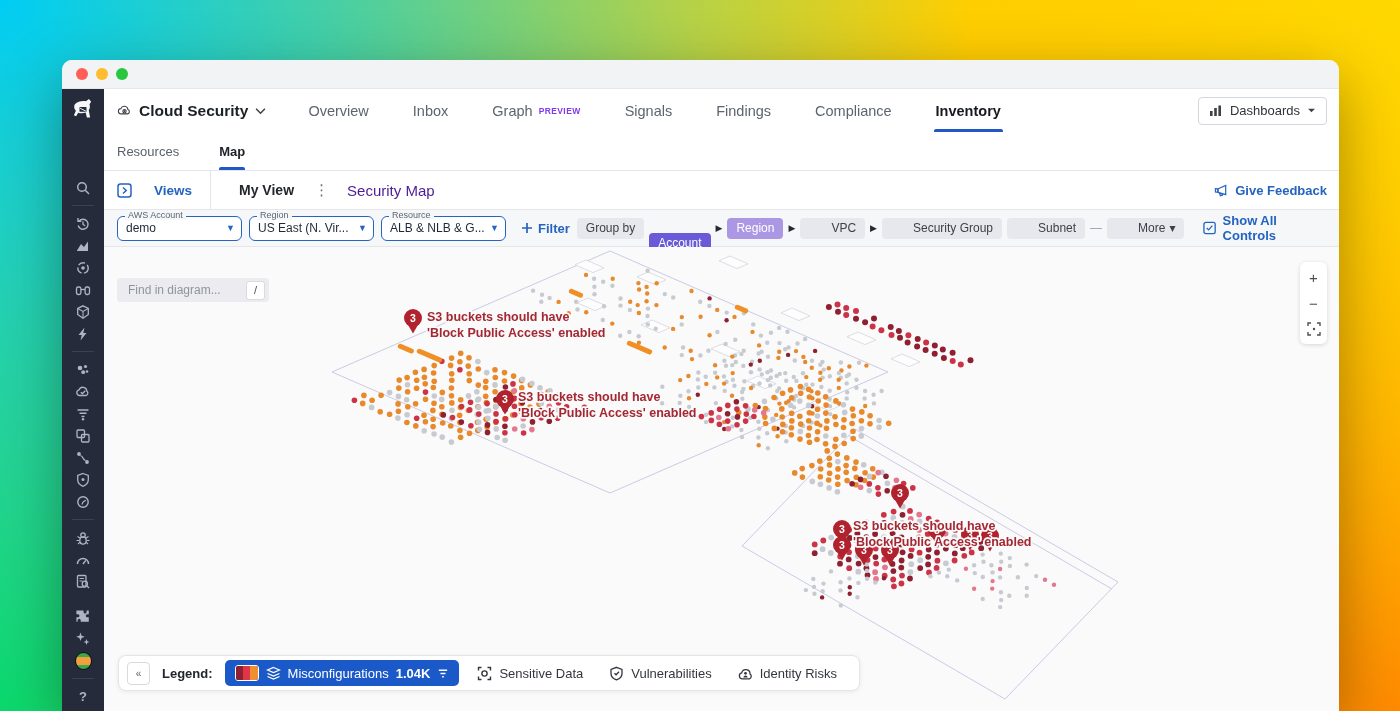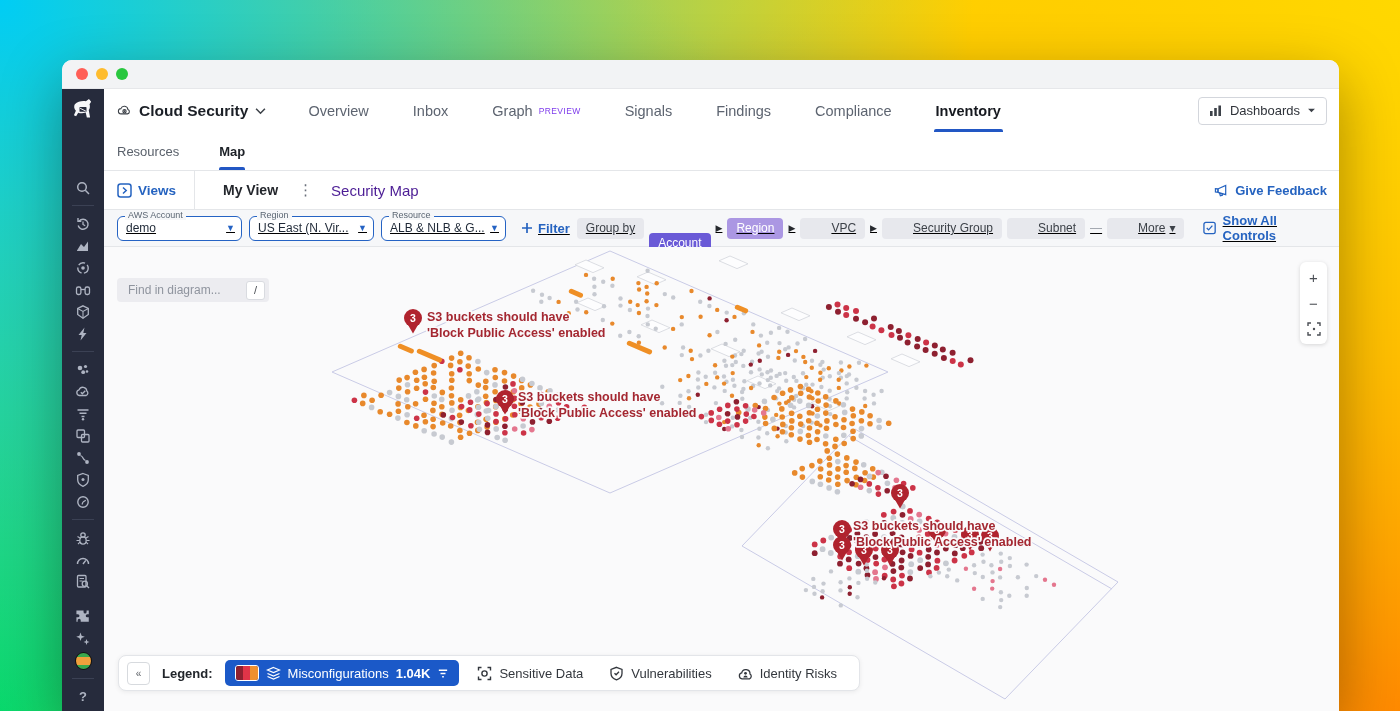--- a/index.html
+++ b/index.html
@@ -32,36 +32,36 @@
   .help-q{color:#aeb4c2;font-size:13px;font-weight:bold;}
   
   .main{flex:1;display:flex;flex-direction:column;min-width:0;background:#fff;}
   .navbar{height:43px;display:flex;align-items:center;padding:0 12px 0 13px;flex:none;position:relative;}
   .product{display:flex;align-items:center;gap:7px;margin-right:42px;cursor:pointer;}
   .product .plabel{font-size:15.5px;font-weight:700;color:#1b1f26;}
   .navtabs{display:flex;align-items:center;gap:44px;height:100%;}
   .navtab{font-size:14.5px;color:#5d6470;height:100%;display:flex;align-items:center;gap:6px;cursor:pointer;position:relative;}
   .navtab.active{color:#16191f;font-weight:600;}
   .navtab.active:after{content:"";position:absolute;left:-2px;right:-2px;bottom:0;height:3px;background:#2257c4;border-radius:2px 2px 0 0;}
-  .pbadge{font-size:8.5px;font-weight:400;color:#7e3bec;letter-spacing:.4px;}
+  .pbadge{font-size:8.5px;font-weight:700;color:#7e3bec;letter-spacing:.4px;}
   .dash-btn{margin-left:auto;display:flex;align-items:center;gap:7px;border:1px solid #d3d6dc;border-radius:4px;
             height:26px;padding:0 10px;font-size:13px;color:#2f333a;cursor:pointer;background:#fff;}
   .subtabs{height:38px;display:flex;align-items:center;gap:40px;padding:0 13px;border-bottom:1px solid #e4e6e9;flex:none;}
   .subtab{font-size:13px;color:#5a616b;height:100%;display:flex;align-items:center;gap:6px;position:relative;cursor:pointer;}
   .subtab.active{color:#1d2127;font-weight:600;}
   .subtab.active:after{content:"";position:absolute;left:0;right:0;bottom:0;height:3px;background:#2257c4;border-radius:2px 2px 0 0;}
   .viewsrow{height:38px;display:flex;align-items:center;border-bottom:1px solid #e4e6e9;flex:none;padding:0 12px 0 13px;}
-  .views-btn{display:flex;align-items:center;gap:6px;color:#2563c0;font-size:13.5px;font-weight:600;cursor:pointer;padding-right:18px;}
+  .views-btn{display:flex;align-items:center;gap:22px;color:#2563c0;font-size:13.5px;font-weight:600;cursor:pointer;padding-right:18px;}
   .vsep{width:1px;align-self:stretch;background:#e4e6e9;margin-right:18px;}
   .myview{font-size:14px;color:#23262c;font-weight:700;padding:4px 10px;border-radius:4px;cursor:pointer;}
   .kebab{color:#6a707b;font-size:15px;padding:0 10px;cursor:pointer;}
   .maptitle{font-size:15px;font-weight:400;color:#4c1d95;margin-left:8px;}
   .feedback{margin-left:auto;display:flex;align-items:center;gap:6px;color:#2563c0;font-size:13px;font-weight:600;cursor:pointer;}
   .filterrow{height:36px;background:#f6f7f9;border-bottom:1px solid #e4e6e9;display:flex;align-items:center;
-             padding:0 12px 0 13px;flex:none;gap:7px;text-decoration:underline;}
+             padding:0 12px 0 13px;flex:none;gap:7px;}
   .fselect{position:relative;width:109px;height:23px;border:1.5px solid #2563c4;border-radius:6px;background:#fff;
            display:flex;align-items:center;padding:0 6px 0 8px;cursor:pointer;flex:none;}
   .fselect .flabel{position:absolute;top:-7px;left:7px;font-size:9px;color:#5b6673;background:#f6f7f9;padding:0 3px;white-space:nowrap;}
   .fselect .fvalue{font-size:12px;color:#1f2937;white-space:nowrap;overflow:hidden;flex:1;}
   .fselect .fcaret{color:#2563c4;font-size:9px;margin-left:4px;}
   .addfilter{display:flex;align-items:center;gap:5px;color:#2563c0;font-size:13px;font-weight:600;margin-left:8px;cursor:pointer;}
   .groupbar{margin-left:auto;display:flex;align-items:center;gap:5px;}
   .gpill{height:21px;display:flex;align-items:center;padding:0 9px;border-radius:4px;font-size:12px;cursor:pointer;white-space:nowrap;}
   .gpill.label{background:#e7e8ed;color:#3c4148;cursor:default;}
   .gpill.dark{background:#6a5ad7;color:#fff;margin-top:30px;}

